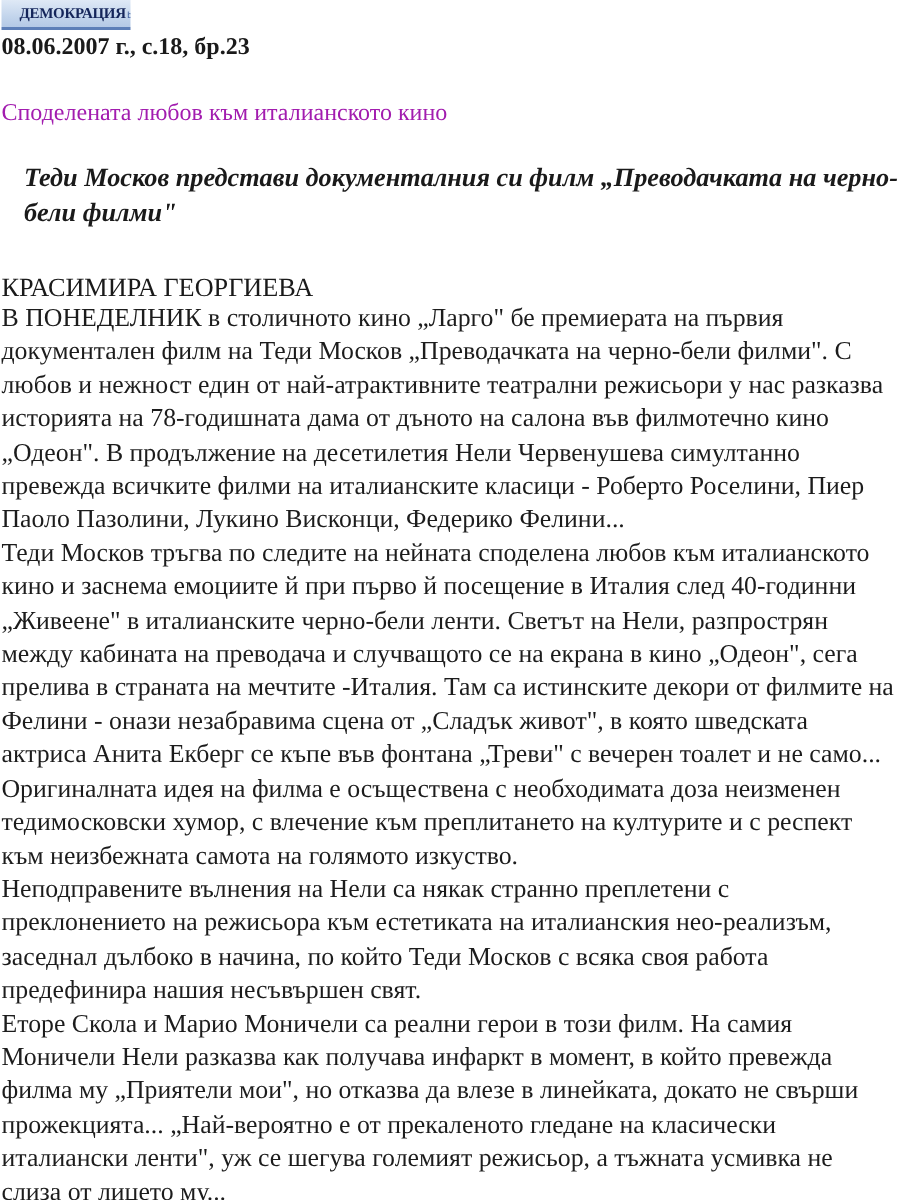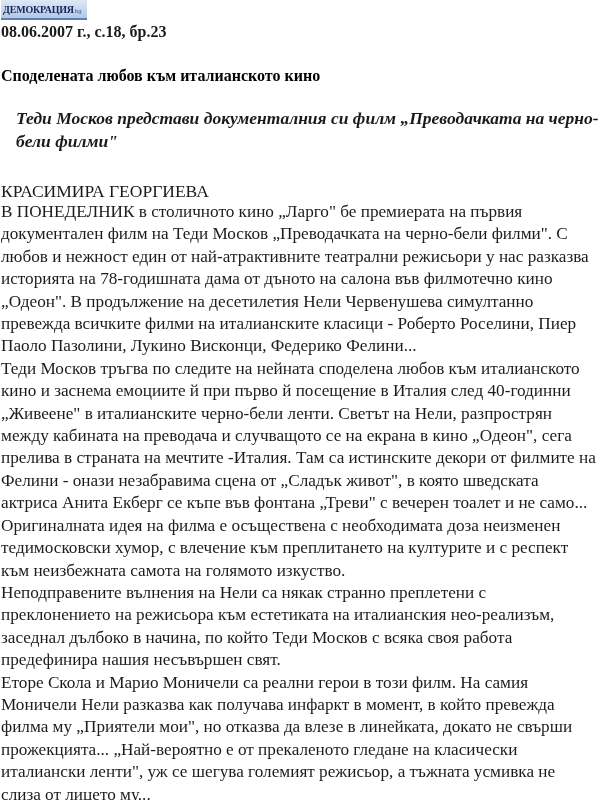--- a/index.html
+++ b/index.html
@@ -19,21 +19,21 @@
       position: absolute;
       left: 1px;
       top: 0px;
       width: 86px;
       height: 20px;
       background: linear-gradient(180deg, #dfe9f6 0%, #c3d5ec 60%, #b4c9e6 100%);
       border-bottom: 2px solid #5d7fb8;
       box-sizing: border-box;
       display: flex;
       align-items: center;
-      padding-left: 2px;
+      padding-left: 12px;
       overflow: hidden;
     }
     .logo-text {
       font-family: "Liberation Serif", serif;
       font-weight: bold;
       font-size: 10px;
       letter-spacing: -0.2px;
       color: #14255a;
       white-space: nowrap;
     }
@@ -50,23 +50,23 @@
       top: 23px;
       font-weight: bold;
       font-size: 16px;
       color: #1a1a1a;
       white-space: nowrap;
     }
     .rubric {
       position: absolute;
       left: 1px;
       top: 67px;
-      font-weight: bold;
+      font-weight: normal;
       font-size: 16px;
-      color: #000000;
+      color: #a21caf;
       white-space: nowrap;
     }
     .headline {
       position: absolute;
       left: 16px;
       top: 107px;
       width: 590px;
       font-weight: bold;
       font-style: italic;
       font-size: 17.5px;

